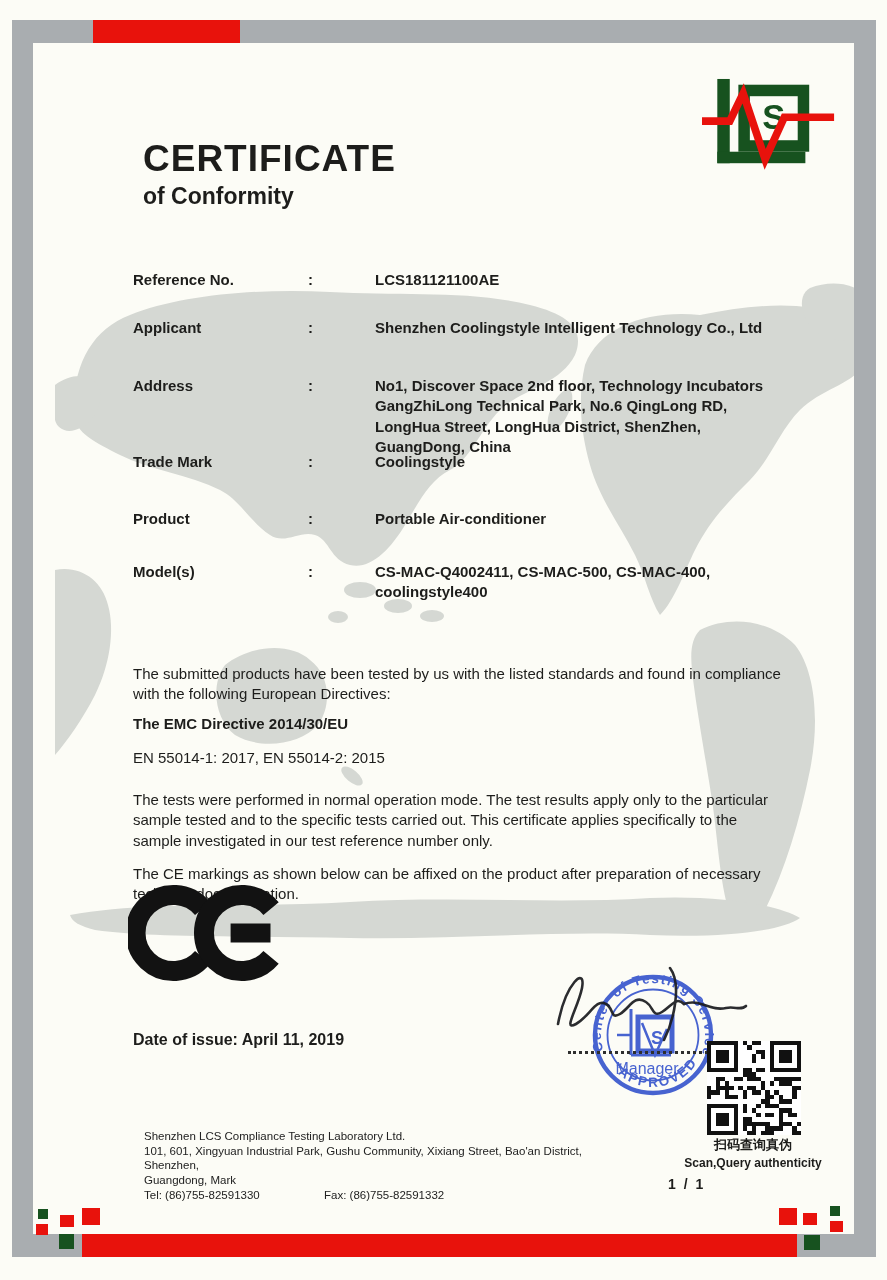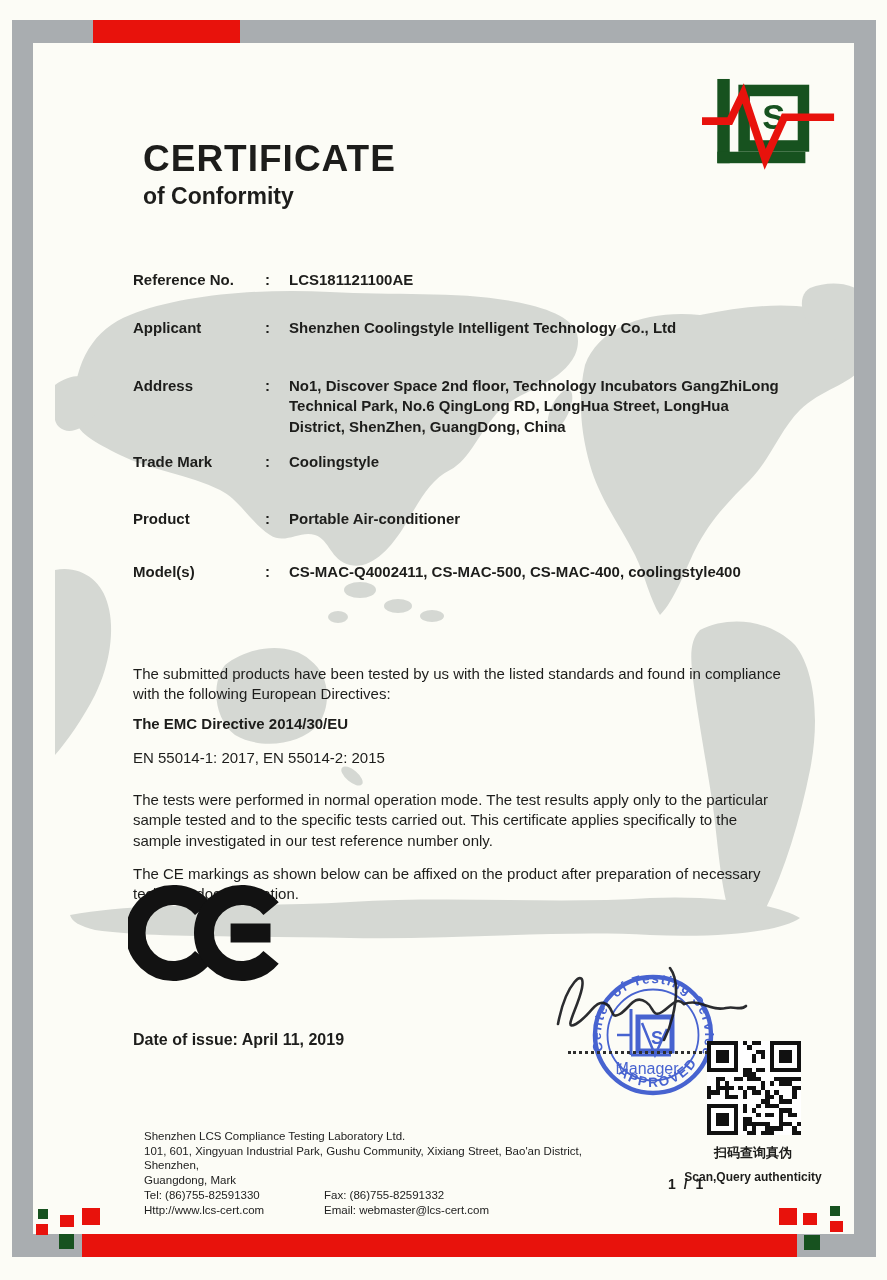--- a/index.html
+++ b/index.html
@@ -20,21 +20,21 @@
   .sq.red{background:#e8120c;}
   .sq.green{background:#17521f;}
   
   .map{position:absolute;left:0;top:270px;width:887px;height:730px;}
   
   .logo{position:absolute;left:702px;top:74px;width:134px;height:98px;}
   .titleblock{position:absolute;left:143px;top:140px;}
   .title{font-size:37px;font-weight:bold;letter-spacing:1px;line-height:1.05;margin:0;}
   .subtitle{font-size:23px;font-weight:bold;margin:4px 0 0 0;}
   
-  .fieldrow{position:absolute;left:133px;width:648px;display:flex;font-size:15px;font-weight:bold;line-height:1.35;}
+  .fieldrow{position:absolute;left:133px;width:648px;display:flex;font-size:15px;font-weight:bold;line-height:1.35;gap:43px;}
   .fieldrow .lbl{width:132px;flex:none;}
   .fieldrow .sep{width:24px;flex:none;text-align:left;}
   .fieldrow .val{flex:1;}
   
   .paras{position:absolute;left:133px;top:620px;width:652px;font-size:15px;line-height:1.34;margin-top:44px;}
   .paras p{margin:0;}
   .p1{margin-bottom:10px !important;}
   .p2{font-weight:bold;margin-bottom:14px !important;}
   .p3{font-weight:normal;}
   .p4{margin-top:22px !important;}
@@ -42,21 +42,21 @@
   .p6{margin-top:14px !important;}
   
   .ce{position:absolute;left:128px;top:880px;width:152px;height:106px;}
   .dateline{position:absolute;left:133px;top:1031px;font-size:16px;font-weight:bold;}
   .stamp{position:absolute;left:565px;top:947px;width:176px;height:176px;opacity:.88;}
   .dotline{position:absolute;left:568px;top:1051px;width:170px;border-top:3px dotted #2e2e2e;}
   .signature{position:absolute;left:552px;top:962px;width:200px;height:85px;}
   
   .qr{position:absolute;left:707px;top:1041px;width:94px;height:94px;background:#fff;}
   .qrcap{position:absolute;left:678px;top:1136px;width:150px;text-align:center;font-weight:bold;}
-  .qrcap .zh{font-size:13px;margin:8px;}
+  .qrcap .zh{font-size:13px;margin:0;}
   .qrcap .en{font-size:12px;margin:2px 0 0 0;}
   
   .footer{position:absolute;left:144px;top:1129px;width:470px;font-size:11.5px;line-height:1.28;color:#222;}
   .footer .two{display:grid;grid-template-columns:180px auto;}
   .pageno{position:absolute;left:668px;top:1176px;font-size:14px;font-weight:bold;letter-spacing:2px;}
   svg text{font-family:"Liberation Sans",sans-serif;}
 </style>
 </head>
 <body>
 
@@ -213,20 +213,16 @@
   </div>
 
   <div class="footer">
     <div>Shenzhen LCS Compliance Testing Laboratory Ltd.</div>
     <div>101, 601, Xingyuan Industrial Park, Gushu Community, Xixiang Street, Bao'an District, Shenzhen,</div>
     <div>Guangdong, Mark</div>
     <div class="two">
       <span>Tel: (86)755-82591330</span>
       <span>Fax: (86)755-82591332</span>
     </div>
-    <div class="two">
-      <span>Http://www.lcs-cert.com</span>
-      <span>Email: webmaster@lcs-cert.com</span>
-    </div>
   </div>
   <div class="pageno">1 / 1</div>
 
 </div>
 
 </body></html>

